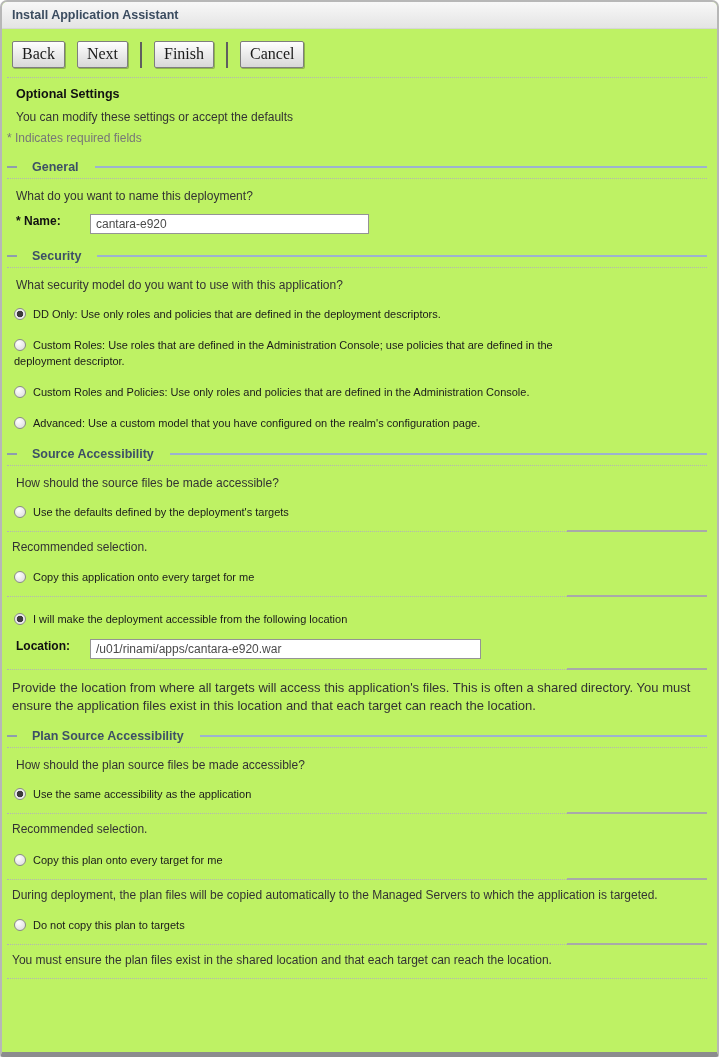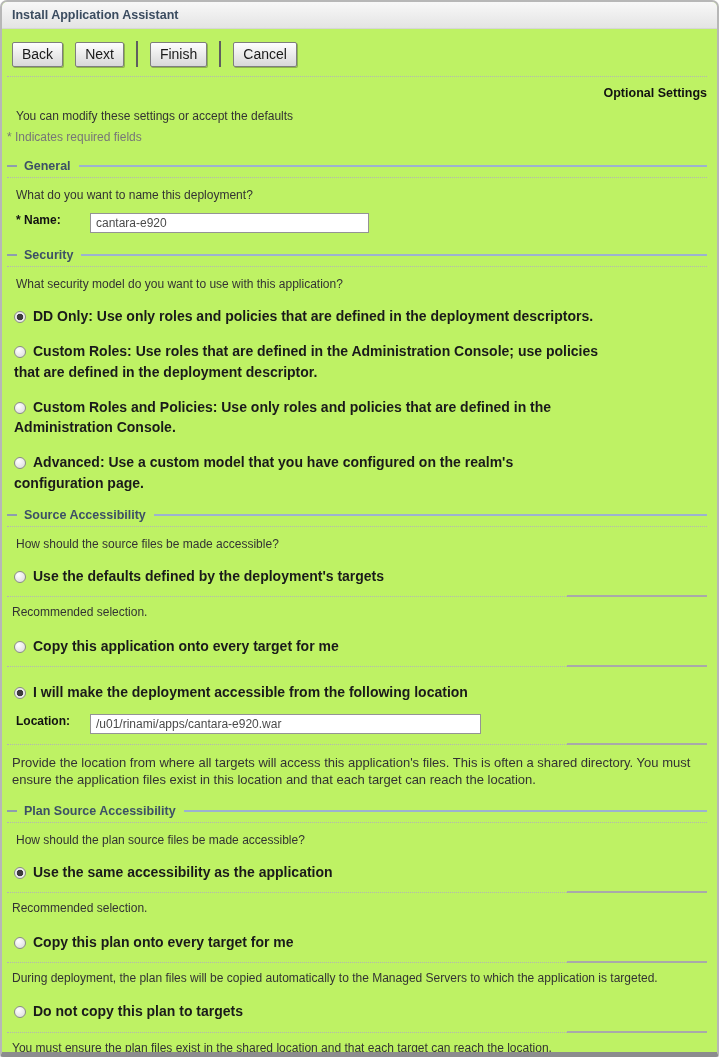--- a/index.html
+++ b/index.html
@@ -22,53 +22,53 @@
     border-bottom:1px solid #d6d6d6;
     display:flex; align-items:center;
     padding:0 10px;
     font-size:12.5px; font-weight:bold; color:#3b4c60;
   }
 
   .content { flex:1; padding:0 10px 0 5px; overflow:hidden; }
 
   .btnrow { display:flex; align-items:center; margin:12px 0 9px 5px; }
   .btn {
-    font-family:Liberation Sans, sans-serif; font-size:14px; color:#1a1a1a;
+    font-family:Liberation Serif, serif; font-size:16px; color:#1a1a1a;
     padding:3px 9px 4px 9px; margin-right:12px;
     background:linear-gradient(#fefefe,#d8d8d8);
     border:1px solid #7e7e7e; border-radius:2px;
     box-shadow:1px 1px 0 rgba(0,0,0,.25);
     cursor:pointer;
   }
   .vsep { width:2px; height:26px; background:#5f5f5f; margin-right:12px; }
 
   .dotline { border-top:1px dotted #b4b4b4; height:0; }
 
-  .h-opt { font-size:12.5px; font-weight:bold; color:#111; margin:9px 0 0 9px;text-align:right; }
+  .h-opt { font-size:12.5px; font-weight:bold; color:#111; margin:9px 0 0 9px; }
   .sub   { font-size:12px; color:#333; margin:9px 0 0 9px; }
   .reqnote { font-size:12px; color:#777; margin:7px 0 0 0; }
 
-  .sec { display:flex; align-items:center; margin-top:15px; }
+  .sec { display:flex; align-items:center; margin-top:15px;gap:8px; }
   .sec .dash { width:10px; height:2px; background:#8e9dae; margin-right:7px; flex:0 0 auto; }
   .sec .t { font-size:12.5px; font-weight:bold; color:#3d5066; white-space:nowrap; margin-right:8px; }
   .sec .line { flex:1; height:2px; background:#9cb2cf; }
   .sec + .dotline { margin-top:4px; }
 
   .q { font-size:12px; color:#333; margin:10px 0 0 9px; }
 
   .fieldrow { display:flex; align-items:flex-start; margin:11px 0 0 9px; }
   .fieldrow .lbl { font-size:12px; font-weight:bold; color:#111; width:74px; flex:0 0 74px; }
   .fieldrow input {
     height:20px; border:1px solid #949494; background:#fff;
     font-family:inherit; font-size:12px; color:#4a4a4a; padding:1px 5px;
   }
   .in-name { width:279px; }
   .in-loc  { width:391px; }
 
-  .option { font-size:14px; font-weight:bold; color:#1a1a1a;
+  .option { font-size:11px; font-weight:normal; color:#1a1a1a;
             margin:15px 0 0 7px; max-width:585px; line-height:1.45; }
   .radio {
     display:inline-block; width:12px; height:12px; border-radius:50%;
     border:1px solid #8a8a8a; margin-right:7px; vertical-align:-2px;
     background:radial-gradient(circle at 35% 30%, #ffffff, #d9d9d9);
     cursor:pointer;
   }
   .radio.sel { background:radial-gradient(circle, #3c3c3c 0 3px, #ededed 3.6px); }
 
   .sep { display:flex; align-items:flex-end; height:2px; margin-top:9px; }

